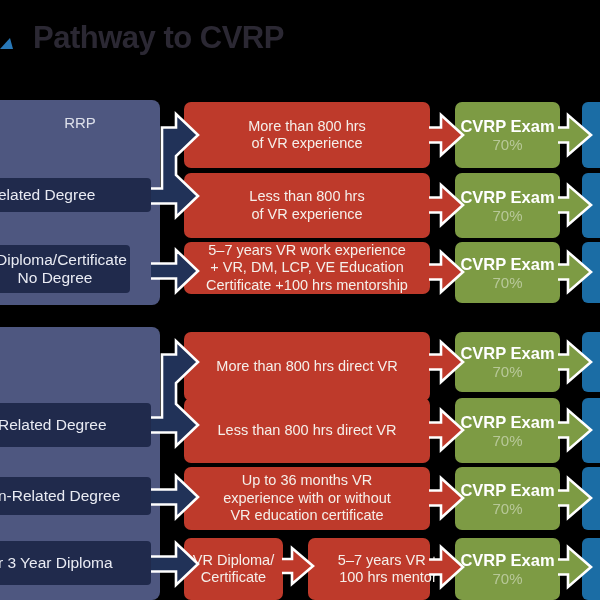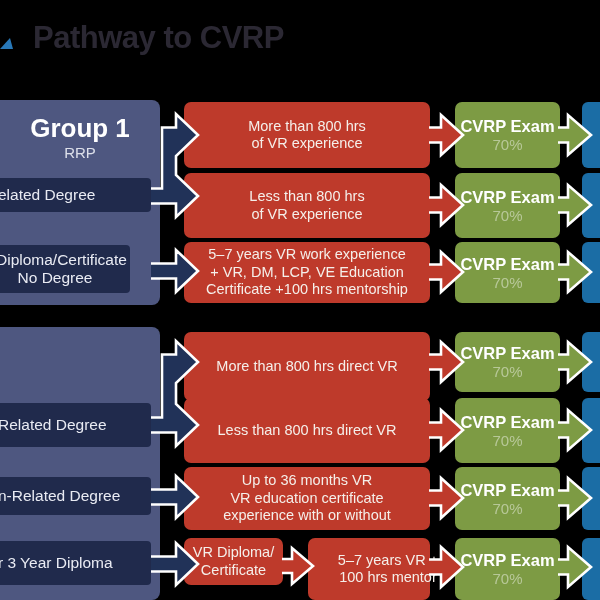--- a/index.html
+++ b/index.html
@@ -52,21 +52,20 @@
 
   <svg class="abs logo" width="14" height="14" viewBox="0 0 14 14">
     <polygon points="0,13 10,2 13,13" fill="#2878B8"></polygon>
   </svg>
   <div class="abs title">Pathway to CVRP</div>
 
   <div class="abs band band1"></div>
   <div class="abs band band2"></div>
 
   <div class="abs ghead" style="top:113px;">
-    <span class="gt">Group 1</span>
     <span class="gs">RRP</span>
   </div>
 
   <div class="abs navyrow" style="top:178px;height:34px;">
     <span>elated Degree</span>
   </div>
   <div class="abs navyrow center2" style="top:245px;height:48px;">
     <span>d Diploma/Certificate</span>
     <span>No Degree</span>
   </div>
@@ -81,37 +80,37 @@
   </div>
 
   <div class="abs redbox" style="top:102px;height:66px;">
     <span>More than 800 hrs</span>
     <span>of VR experience</span>
   </div>
   <div class="abs redbox" style="top:173px;height:65px;">
     <span>Less than 800 hrs</span>
     <span>of VR experience</span>
   </div>
-  <div class="abs redbox" style="top:242px;height:61px;">
+  <div class="abs redbox" style="top:242px;height:52px;">
     <span>5–7 years VR work experience</span>
     <span>+ VR, DM, LCP, VE Education</span>
     <span>Certificate +100 hrs mentorship</span>
   </div>
   <div class="abs redbox" style="top:332px;height:69px;">
     <span>More than 800 hrs direct VR</span>
   </div>
   <div class="abs redbox" style="top:398px;height:65px;">
     <span>Less than 800 hrs direct VR</span>
   </div>
   <div class="abs redbox" style="top:467px;height:63px;">
     <span>Up to 36 months VR</span>
+    <span>experience with or without</span>
     <span>VR education certificate</span>
-    <span>experience with or without</span>
   </div>
-  <div class="abs redbox" style="top:538px;height:47px;left:184px;width:99px;justify-content:center;">
+  <div class="abs redbox" style="top:538px;height:62px;left:184px;width:99px;justify-content:center;">
     <span>VR Diploma/</span>
     <span>Certificate</span>
   </div>
   <div class="abs redbox" style="top:538px;height:62px;left:308px;width:122px;padding-left:38px;">
     <span>5–7 years VR +</span>
     <span>100 hrs mentor</span>
   </div>
 
   <div class="abs greenbox" style="top:102px;height:66px;">
     <span class="el">CVRP Exam</span>

